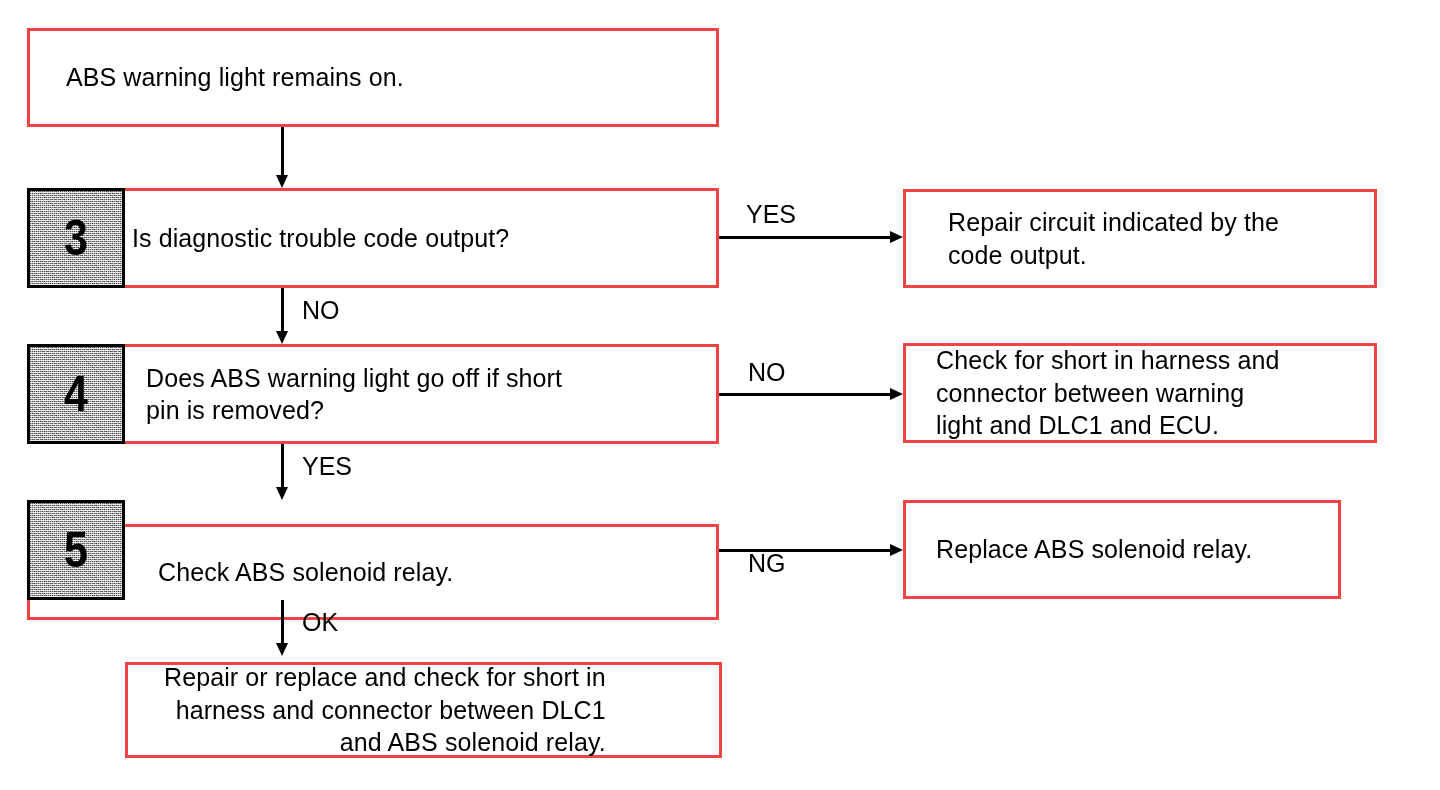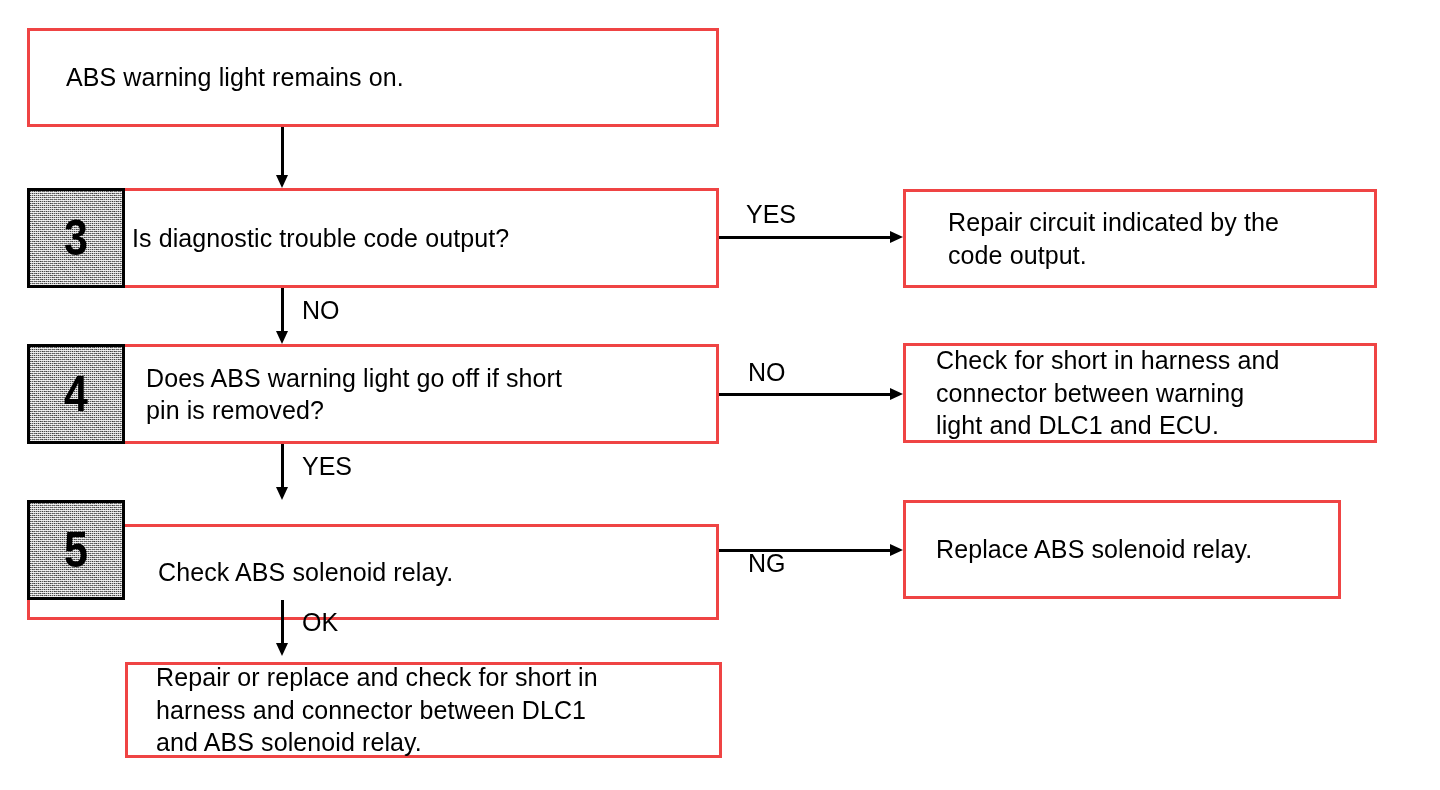--- a/index.html
+++ b/index.html
@@ -154,19 +154,19 @@
   <div class="edge-label" style="left:748px; top:515px;margin-top:36px;">NG</div>
 
   <div class="node" style="left:903px; top:500px; width:438px; height:99px; padding-left:30px;">
     <div class="node-text">Replace ABS solenoid relay.</div>
   </div>
 
   <div class="vline" style="left:281px; top:600px; height:46px;"></div>
   <div class="arrow-down" style="left:276px; top:643px;"></div>
   <div class="edge-label" style="left:302px; top:610px;">OK</div>
 
-  <div class="node" style="left:125px; top:662px; width:597px; height:96px; padding-left:28px;">
+  <div class="node" style="left:125px; top:662px; width:597px; height:96px; padding-left:36px;text-align:right;">
     <div class="node-text">Repair or replace and check for short in
 harness and connector between DLC1
 and ABS solenoid relay.</div>
   </div>
 
 </div>
 
 </body></html>

